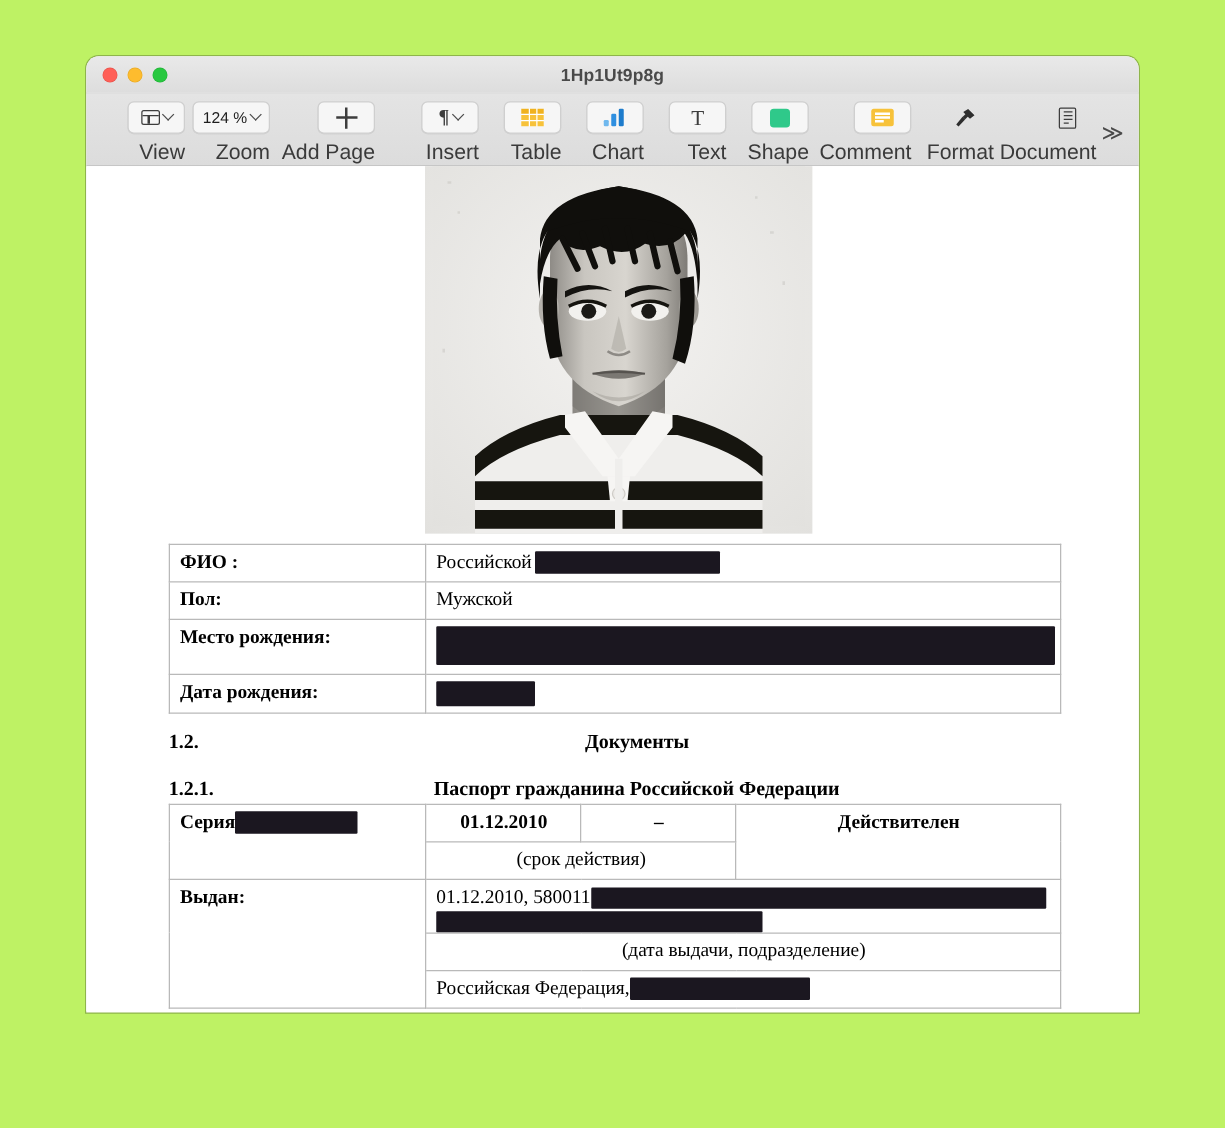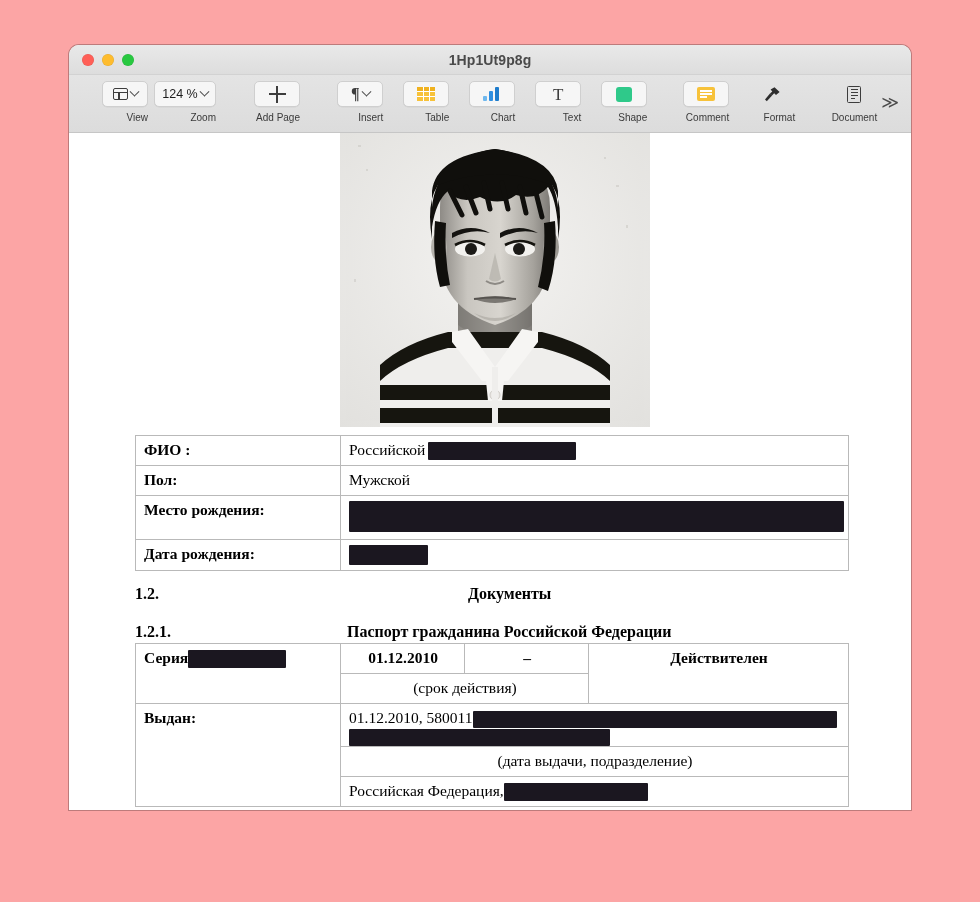--- a/index.html
+++ b/index.html
@@ -9,21 +9,21 @@
     height: 902px;
     background: #000000;
     font-family: "Liberation Sans", sans-serif;
     overflow: hidden;
   }
 
   #root {
     position: relative;
     width: 980px;
     height: 902px;
-    background: #fca5a5;
+    background: #bef264;
   }
 
   
   .window {
     position: absolute;
     left: 69px;
     top: 45px;
     width: 842px;
     height: 765px;
     background: #ffffff;
@@ -102,21 +102,21 @@
     align-items: center;
     justify-content: center;
     gap: 3px;
     padding: 0 7px;
     box-shadow: 0 0.5px 0.5px rgba(0,0,0,0.06);
   }
   .tbtn.zoombtn { min-width: 62px; }
   .tbtn.plain   { border-color: transparent; background: transparent; box-shadow: none; }
 
   .tlabel {
-    font-size: 10px;
+    font-size: 17px;
     color: #3a3a3a;
     margin-top: 5px;
     white-space: nowrap;
   }
   .zoomval { font-size: 12.5px; color: #1d1d1d; font-weight: 400; }
 
   .chev {
     display: inline-block;
     width: 7px; height: 7px;
     border-right: 1.6px solid #4a4a4a;

